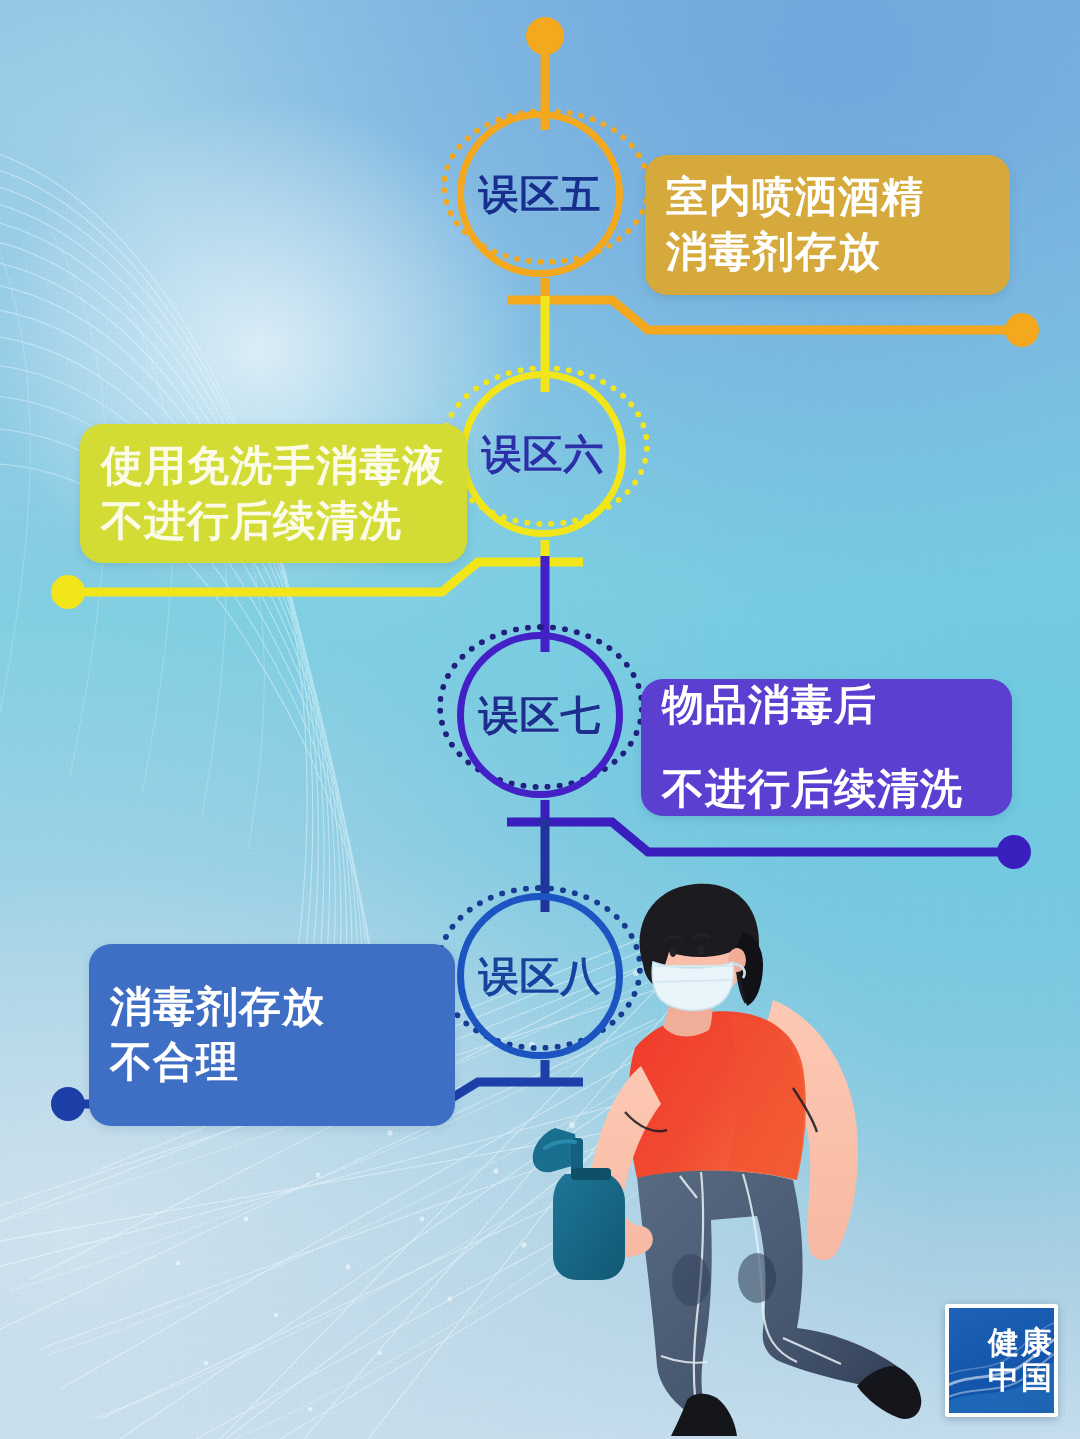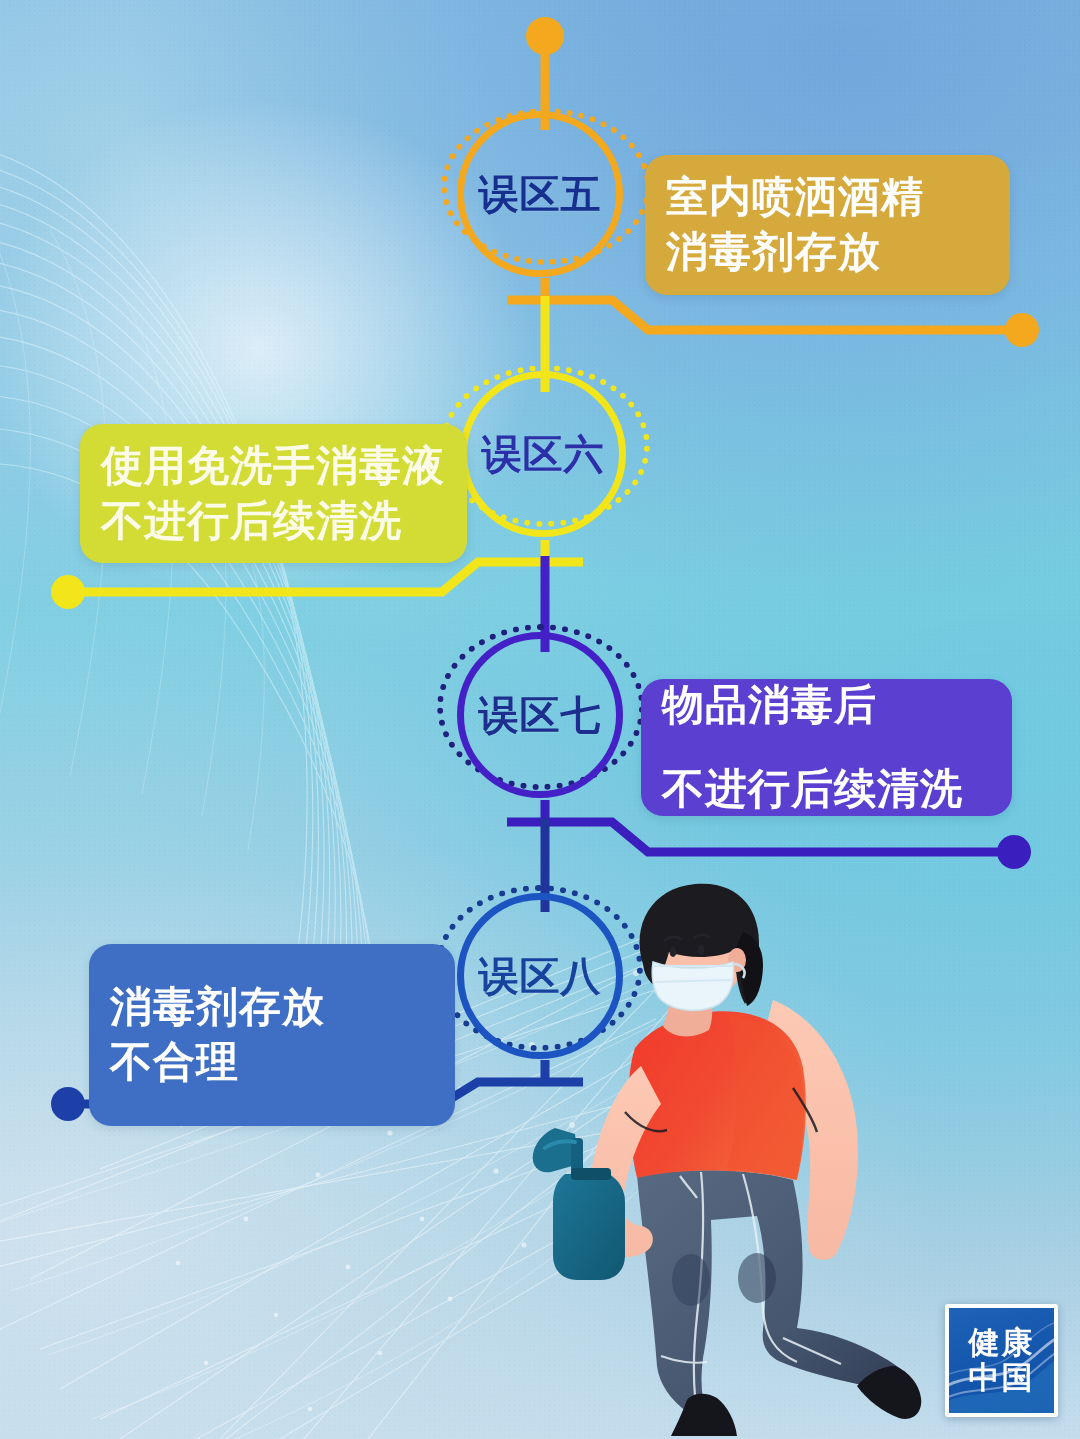--- a/index.html
+++ b/index.html
@@ -140,21 +140,21 @@
     border:4px solid #ffffff;
     border-radius:3px;
     overflow:hidden;
     box-shadow:0 2px 8px rgba(10,40,80,.28);
     background:linear-gradient(160deg,#1E63B8 0%, #1558AE 45%, #0E4FA4 100%);
   }
   .logo svg{ position:absolute; inset:0; width:100%; height:100%; }
   .logo .logo-text{
     position:absolute; inset:0;
     display:flex; flex-direction:column;
-    align-items:center; justify-content:center;
+    align-items:flex-end; justify-content:center;
     gap:2px;
   }
   .logo .logo-text span{
     color:#fff; font-size:31px; font-weight:700; line-height:1.05;
     letter-spacing:2px;
   }
 </style>
 </head>
 <body>
 

